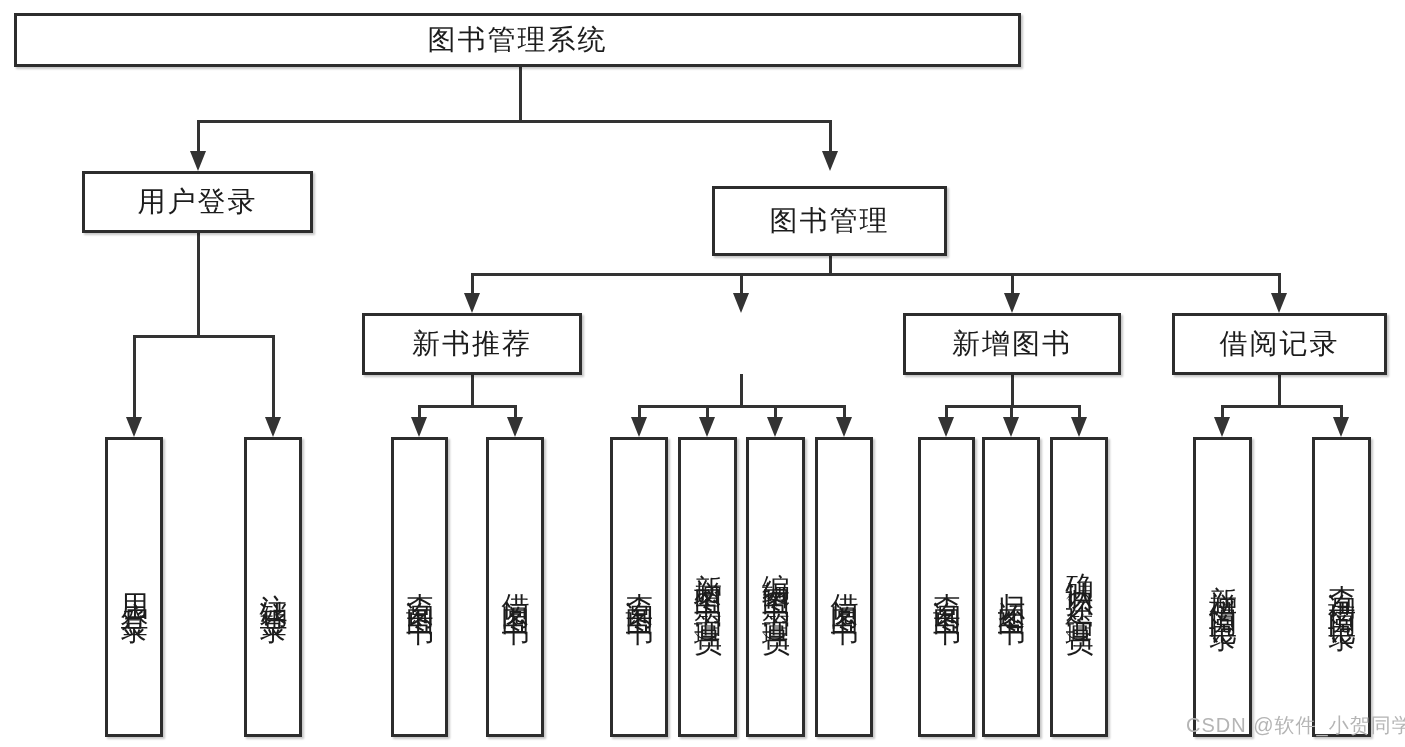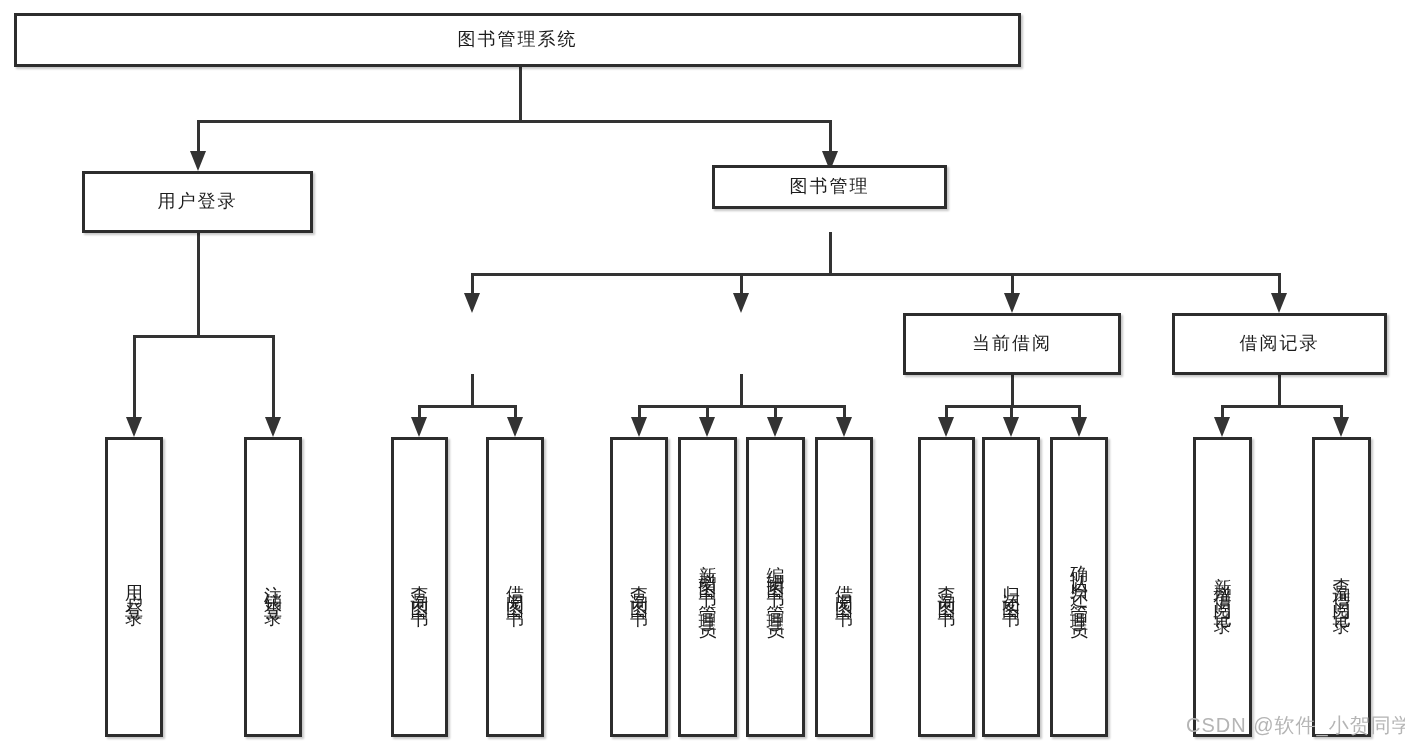--- a/index.html
+++ b/index.html
@@ -16,21 +16,21 @@
     box-sizing: border-box;
     background: #ffffff;
     border: 3px solid #2d2d2d;
     box-shadow: 2px 2px 2px rgba(0,0,0,0.22);
     display: flex;
     align-items: center;
     justify-content: center;
     z-index: 2;
   }
   .node-label {
-    font-size: 18px;
+    font-size: 28px;
     color: #1c1c1c;
     letter-spacing: 2px;
     white-space: nowrap;
     line-height: 1.2;
   }
   .node.vertical .node-label {
     writing-mode: vertical-rl;
     letter-spacing: 8px;
     line-height: 1;
     white-space: normal;
@@ -64,25 +64,28 @@
 <body>
 
 <div id="canvas" style="background: rgb(255, 255, 255);">
   <div class="watermark" style="color: rgb(181, 181, 181);">CSDN @软件_小贺同学</div>
 <div class="node" style="left: 14px; top: 13px; width: 1007px; height: 54px; border-color: rgb(45, 45, 45);">
       <span class="node-label" style="color: rgb(28, 28, 28);">图书管理系统</span>
     </div>
     <div class="node" style="left: 82px; top: 171px; width: 231px; height: 62px; border-color: rgb(45, 45, 45);">
       <span class="node-label" style="color: rgb(28, 28, 28);">用户登录</span>
     </div>
-    <div class="node" style="left: 712px; top: 165px; width: 235px; height: 44px; border-color: rgb(45, 45, 45);">
+    <div class="node" style="left: 712px; top: 186px; width: 235px; height: 70px; border-color: rgb(45, 45, 45);">
       <span class="node-label" style="color: rgb(28, 28, 28);">图书管理</span>
     </div>
+    <div class="node" style="left: 362px; top: 313px; width: 220px; height: 62px; border-color: rgb(45, 45, 45);">
+      <span class="node-label" style="color: rgb(28, 28, 28);">新书推荐</span>
+    </div>
     <div class="node" style="left: 903px; top: 313px; width: 218px; height: 62px; border-color: rgb(45, 45, 45);">
-      <span class="node-label" style="color: rgb(28, 28, 28);">当前借阅</span>
+      <span class="node-label" style="color: rgb(28, 28, 28);">新增图书</span>
     </div>
     <div class="node" style="left: 1172px; top: 313px; width: 215px; height: 62px; border-color: rgb(45, 45, 45);">
       <span class="node-label" style="color: rgb(28, 28, 28);">借阅记录</span>
     </div>
     <div class="node vertical" style="left: 105px; top: 437px; width: 58px; height: 300px; border-color: rgb(45, 45, 45);">
       <span class="node-label" style="color: rgb(28, 28, 28);">用户登录</span>
     </div>
     <div class="node vertical" style="left: 244px; top: 437px; width: 58px; height: 300px; border-color: rgb(45, 45, 45);">
       <span class="node-label" style="color: rgb(28, 28, 28);">注销登录</span>
     </div>

